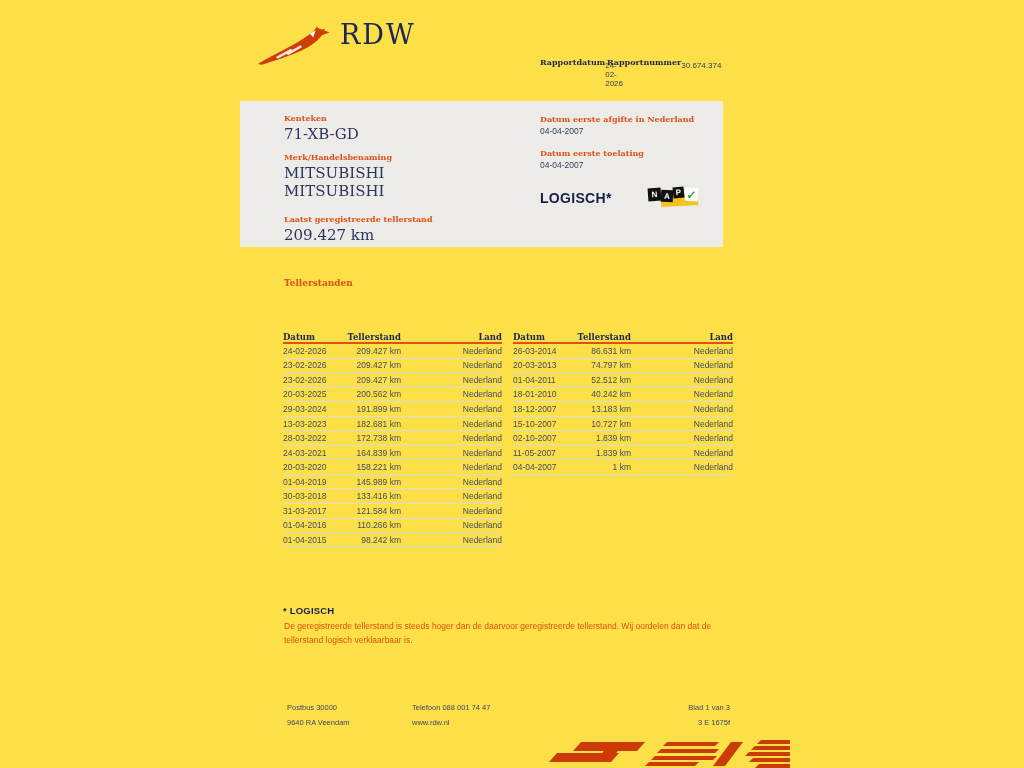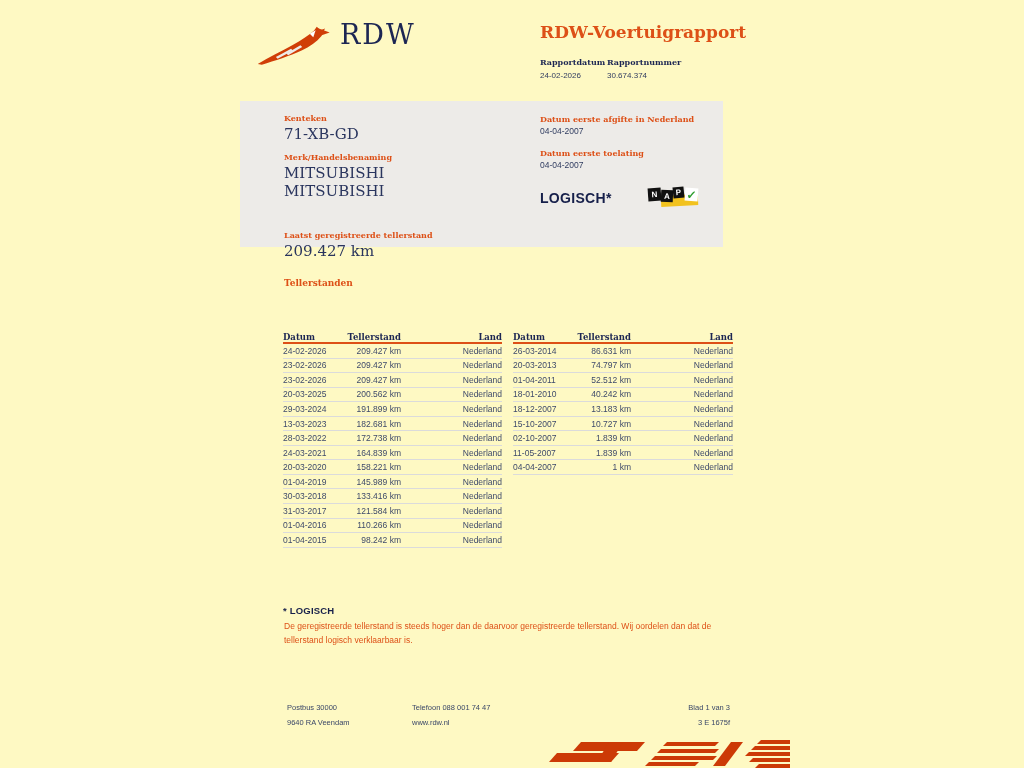--- a/index.html
+++ b/index.html
@@ -6,31 +6,31 @@
     --accent:#DD5017;
     --accent-deep:#D03E07;
     --navy:#1C2653;
     --table-ink:#3E4A6B;
     --box:#EDEBE8;
     --rowline:#DBDBDB;
   }
   *{margin:0;padding:0;box-sizing:border-box;}
   html,body{width:1024px;height:768px;overflow:hidden;background:#fff;
     font-family:"Liberation Sans",sans-serif;}
-  .page{position:relative;width:1024px;height:768px;background:#fef9c3;}
+  .page{position:relative;width:1024px;height:768px;background:#fde047;}
 
   
   .logo{position:absolute;left:256px;top:18px;display:flex;align-items:flex-start;}
   .logo svg{width:76px;height:50px;}
   .logo-text{font-family:"DejaVu Serif",serif;font-size:27px;font-weight:500;
     color:var(--navy);letter-spacing:2px;margin-left:8px;margin-top:1px;}
   .doc-title{position:absolute;left:540px;top:22px;
     font-family:"DejaVu Serif",serif;font-weight:bold;font-size:17px;color:var(--accent);}
   .report-meta{position:absolute;left:540px;top:57px;display:flex;gap:14px;}
-  .meta-col{display:flex;flex-direction:column;}
+  .meta-col{display:flex;flex-direction:row;}
   .meta-label{font-family:"DejaVu Serif",serif;font-weight:bold;font-size:8px;color:var(--navy);}
   .meta-value{font-size:8px;color:#303C60;margin-top:4px;}
   .meta-col.first{width:53px;}
 
   
   .summary-box{position:absolute;left:240px;top:101px;width:483px;height:146px;background:var(--box);}
   .sb-label{font-family:"DejaVu Serif",serif;font-weight:bold;font-size:8px;color:var(--accent);}
   .sb-big{font-family:"DejaVu Serif",serif;font-size:15px;color:#2A355E;}
   .sb-small{font-size:8.5px;color:#303C60;}
   .sb-left{position:absolute;left:44px;top:12px;}
@@ -93,41 +93,40 @@
     <svg viewBox="0 0 130 84" aria-hidden="true">
       <path fill="#D03E07" d="M3 78 C 22 66, 44 56, 62 46 C 78 37, 90 29, 99 21 L 104 14 L 110 20 L 118 17 L 112 30 C 104 40, 92 48, 78 55 C 58 64, 32 73, 10 79 Z"></path>
       <path fill="#D03E07" d="M104 16 L 126 24 L 106 31 Z"></path>
       <path fill="#EDEBE8" d="M34 66 L 60 52 L 63 55 L 37 69 Z"></path>
       <path fill="#EDEBE8" d="M52 60 L 76 46 L 79 49 L 55 63 Z"></path>
       <path fill="#FFFFFF" d="M92 26 L 102 20 L 98 32 Z"></path>
     </svg>
     <span class="logo-text">RDW</span>
   </div>
 
-  <div class="doc-title">RDW-Voertuigrapport</div>
 
   <div class="report-meta">
     <div class="meta-col first">
       <span class="meta-label">Rapportdatum</span>
       <span class="meta-value">24-02-2026</span>
     </div>
     <div class="meta-col">
       <span class="meta-label">Rapportnummer</span>
       <span class="meta-value">30.674.374</span>
     </div>
   </div>
 
   <div class="summary-box">
     <div class="sb-left">
       <div class="sb-label">Kenteken</div>
       <div class="sb-big gap-s">71-XB-GD</div>
       <div class="sb-label gap-m">Merk/Handelsbenaming</div>
       <div class="sb-big gap-s">MITSUBISHI</div>
       <div class="sb-big">MITSUBISHI</div>
-      <div class="sb-label" style="margin-top:30px;">Laatst geregistreerde tellerstand</div>
+      <div class="sb-label" style="margin-top:14px;">Laatst geregistreerde tellerstand</div>
       <div class="sb-big gap-s">209.427 km</div>
     </div>
     <div class="sb-right">
       <div class="sb-label">Datum eerste afgifte in Nederland</div>
       <div class="sb-small gap-s">04-04-2007</div>
       <div class="sb-label" style="margin-top:12px;">Datum eerste toelating</div>
       <div class="sb-small gap-s">04-04-2007</div>
       <div class="oordeel">
         <div>LOGISCH*</div>
       </div>

